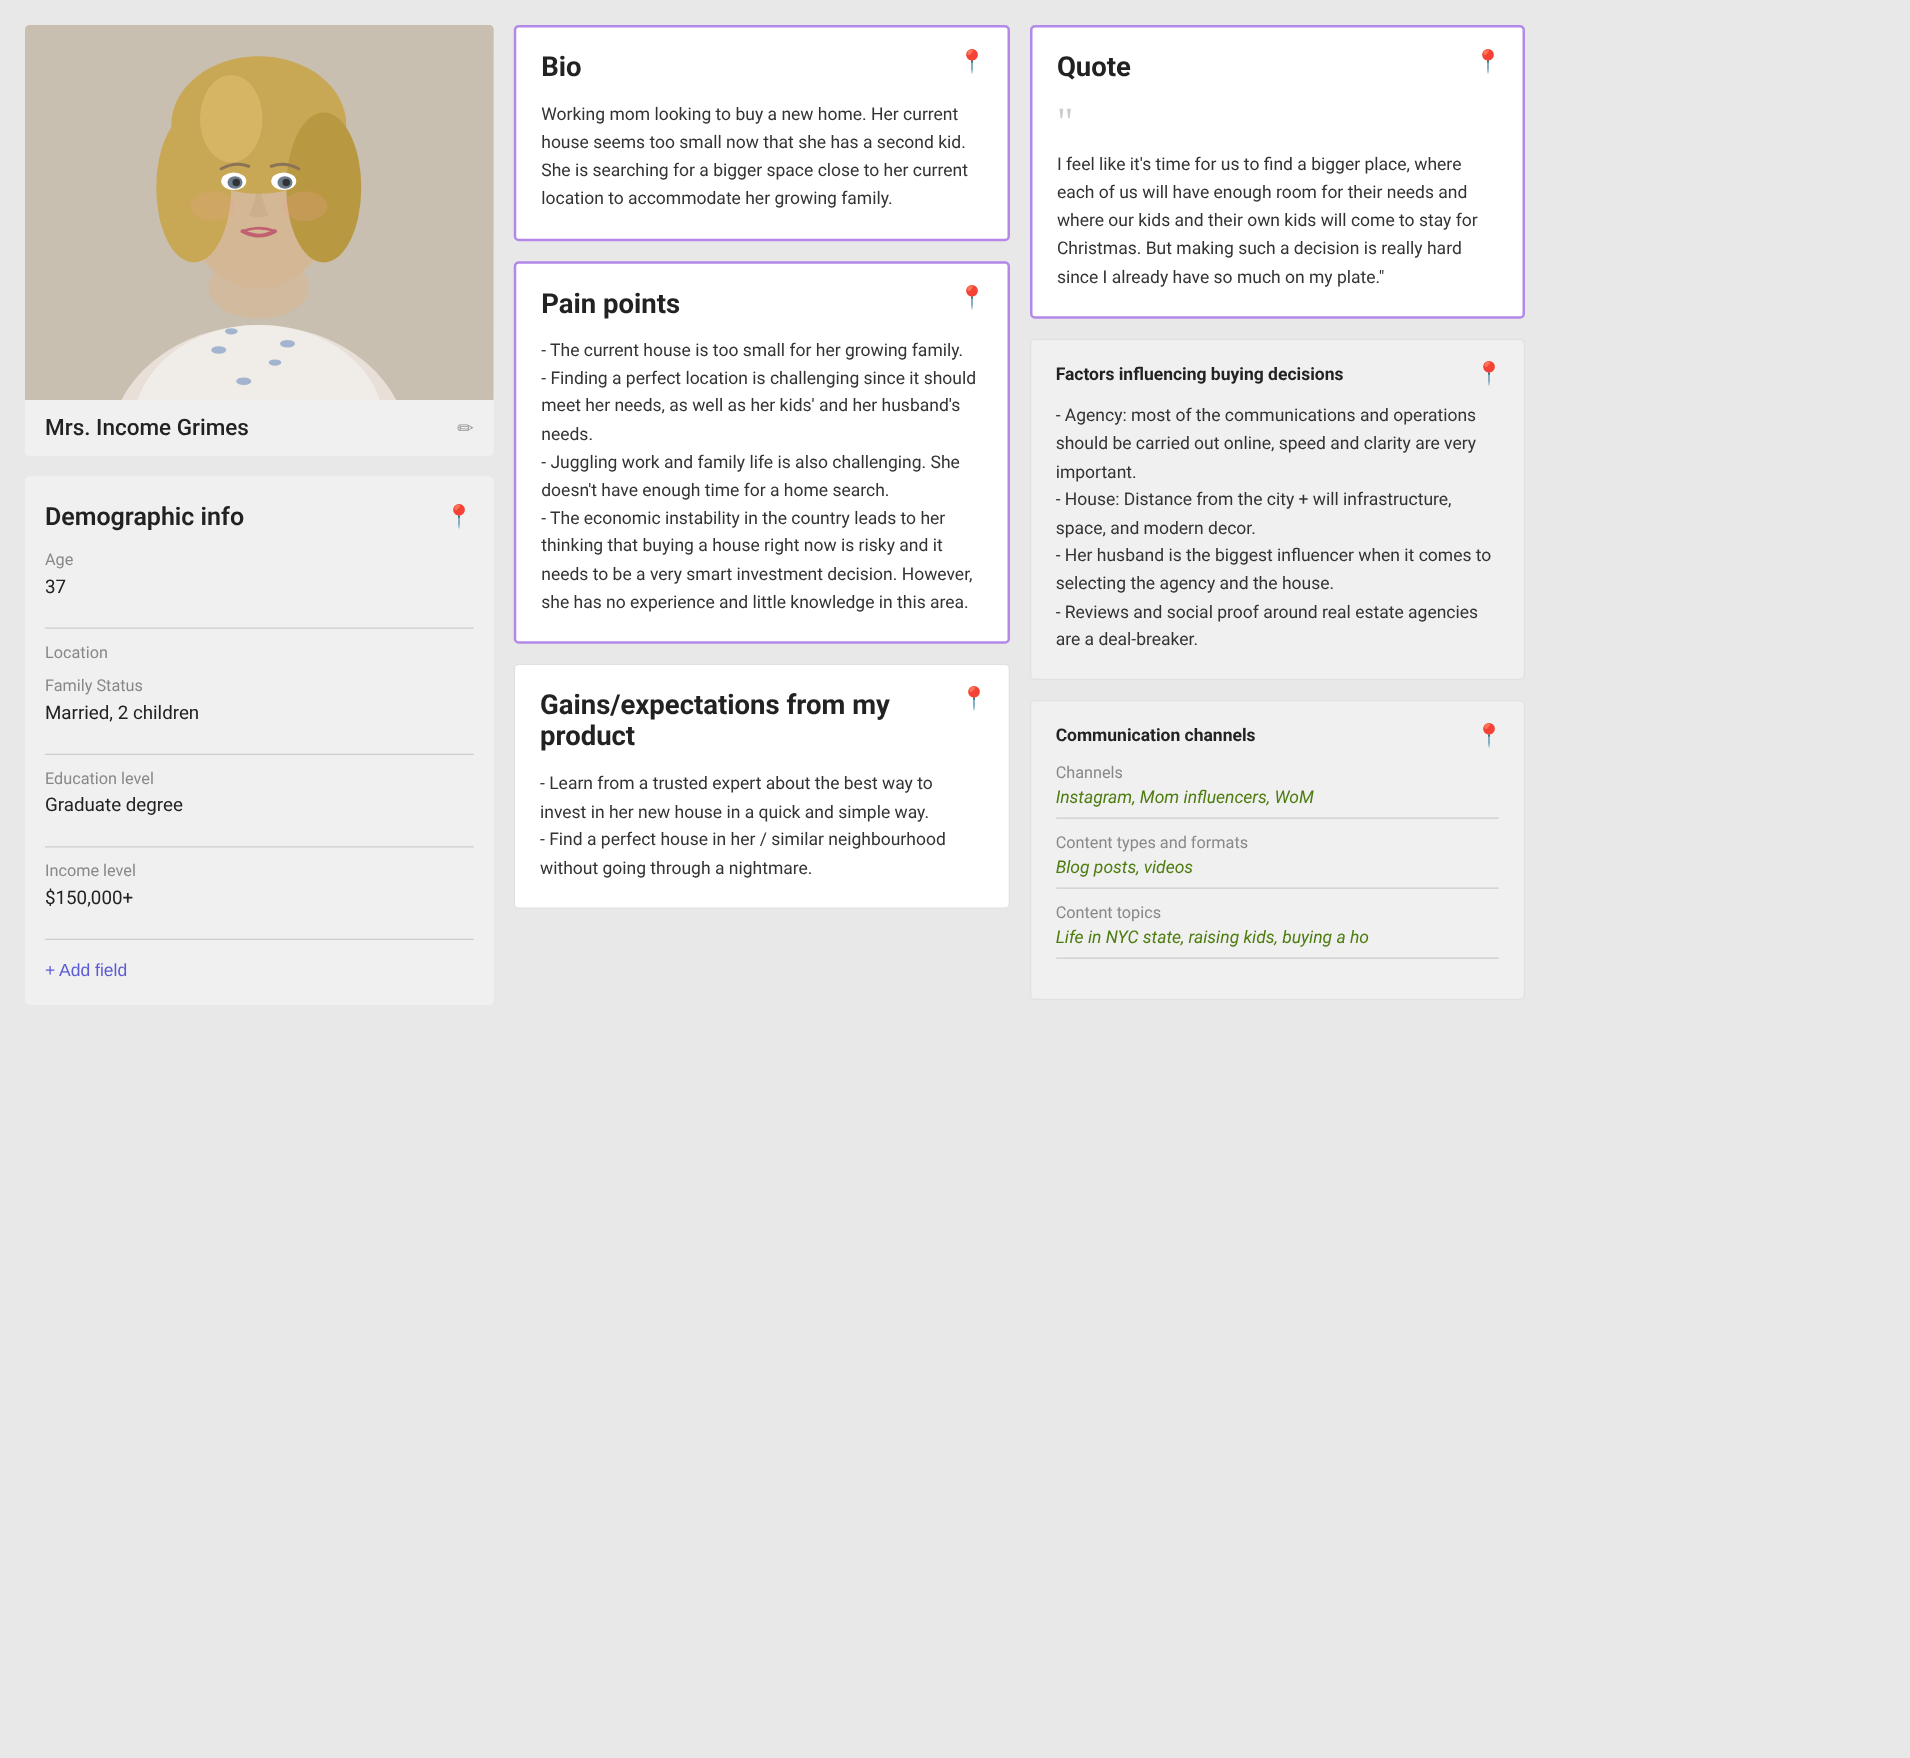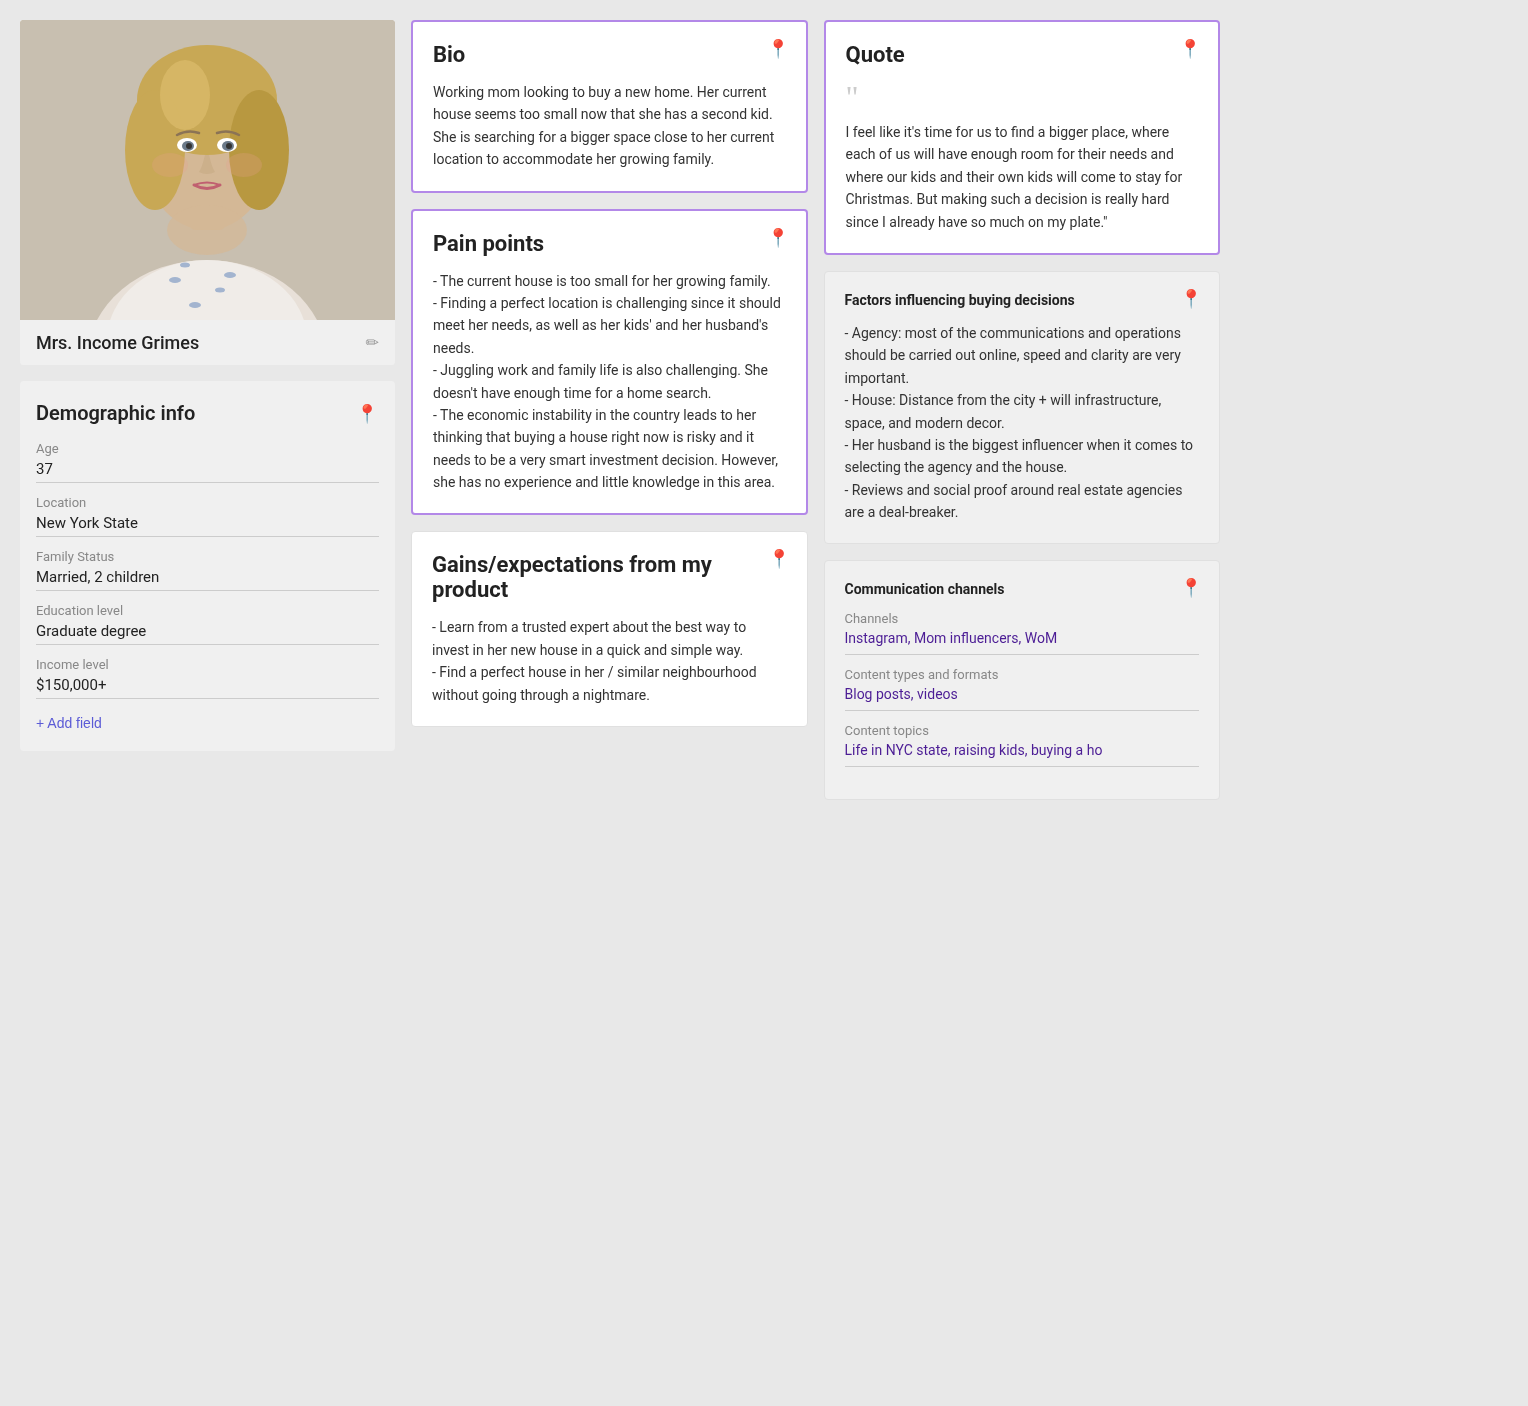--- a/index.html
+++ b/index.html
@@ -76,21 +76,21 @@
       margin-bottom: 12px;
     }
     .field-label {
       font-size: 13px;
       color: #888;
       margin-bottom: 4px;
     }
     .field-value {
       font-size: 15px;
       color: #222;
-      padding-bottom: 4px;
+      padding-bottom: 24px;
       border-bottom: 1px solid #ccc;
     }
     .add-field-btn {
       margin-top: 16px;
       font-size: 14px;
       color: #5b5bd6;
       cursor: pointer;
       display: flex;
       align-items: flex-end;
       gap: 4px;
@@ -161,23 +161,24 @@
     .comm-field-group {
       margin-bottom: 12px;
     }
     .comm-field-label {
       font-size: 13px;
       color: #888;
       margin-bottom: 4px;
     }
     .comm-field-value {
       font-size: 14px;
-      color: #4c1d95;
+      color: #4d7c0f;
       padding-bottom: 8px;
       border-bottom: 1px solid #ccc;
+      font-style: italic;
     }
   </style>
 </head>
 <body>
 
 <div class="main-layout">
 
   <div class="left-col">
 
     <div class="profile-card">
@@ -242,21 +243,20 @@
         <span class="demographic-title">Demographic info</span>
         <span class="pin-icon">📍</span>
       </div>
 
       <div class="field-group">
         <div class="field-label">Age</div>
         <div class="field-value">37</div>
       </div>
       <div class="field-group">
         <div class="field-label">Location</div>
-        <div class="field-value">New York State</div>
       </div>
       <div class="field-group">
         <div class="field-label">Family Status</div>
         <div class="field-value">Married, 2 children</div>
       </div>
       <div class="field-group">
         <div class="field-label">Education level</div>
         <div class="field-value">Graduate degree</div>
       </div>
       <div class="field-group">

